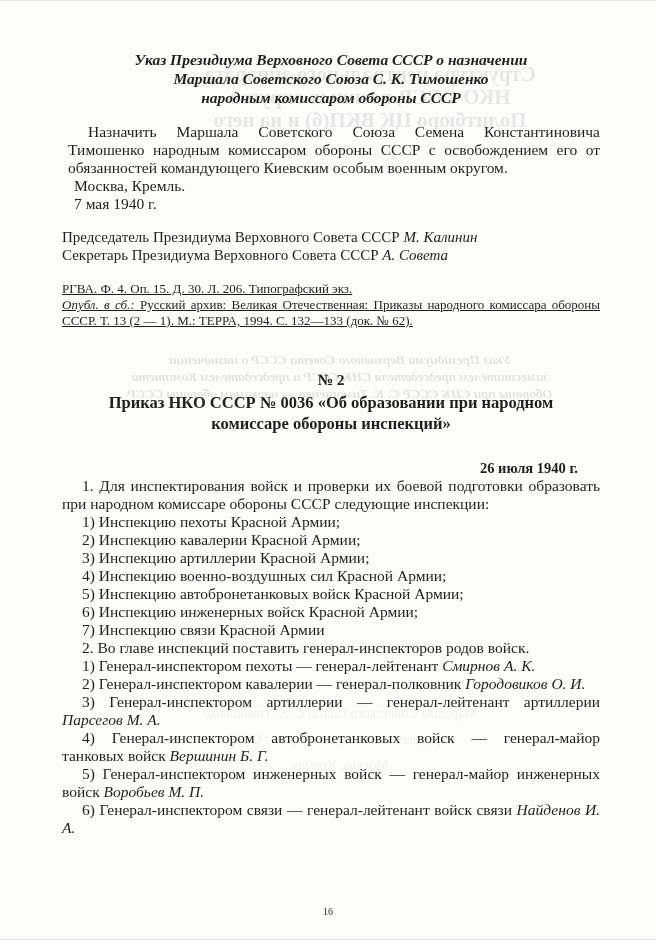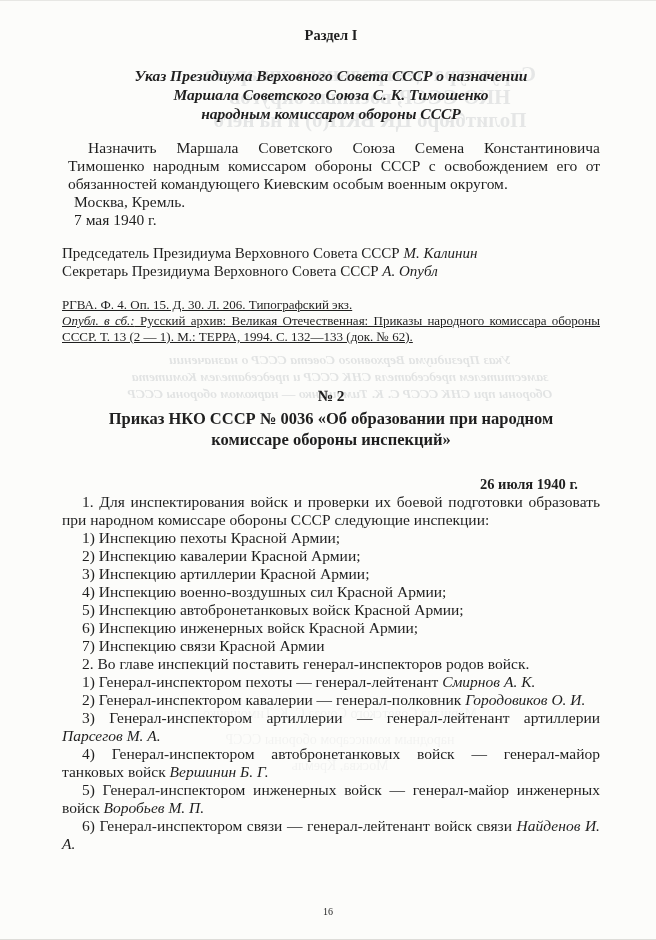--- a/index.html
+++ b/index.html
@@ -141,38 +141,37 @@
     <div>Обороны при СНК СССР С. К. Тимошенко — наркомом обороны СССР</div>
   </div>
   <div class="bleed bleed-low">
     <div>Маршала Советского Союза С. К. Тимошенко</div>
     <div>народным комиссаром обороны СССР</div>
     <div>Москва, Кремль</div>
   </div>
 
   <div class="content">
 
-    <div class="section-header">Раздел I</div>
 
     <div class="decree-title">
       <div>Указ Президиума Верховного Совета СССР о назначении</div>
       <div>Маршала Советского Союза С. К. Тимошенко</div>
       <div>народным комиссаром обороны СССР</div>
     </div>
 
     <p class="para decree-body">Назначить Маршала Советского Союза Семена Константиновича Тимошенко народным комиссаром обороны СССР с освобождением его от обязанностей командующего Киевским особым военным округом.</p>
     <div class="plain-line">Москва, Кремль.</div>
     <div class="plain-line">7 мая 1940 г.</div>
 
     <div class="sigs">
       <div>
         <span>Председатель Президиума Верховного Совета СССР </span><i>М. Калинин</i>
       </div>
       <div>
-        <span>Секретарь Президиума Верховного Совета СССР </span><i>А. Опубл</i>
+        <span>Секретарь Президиума Верховного Совета СССР </span><i>А. Совета</i>
       </div>
     </div>
 
     <div class="source">
       <div>РГВА. Ф. 4. Оп. 15. Д. 30. Л. 206. Типографский экз.</div>
       <div>
         <i>Опубл. в сб.:</i><span> Русский архив: Великая Отечественная: Приказы народного комиссара обороны СССР. Т. 13 (2 — 1). М.: ТЕРРА, 1994. С. 132—133 (док. № 62).</span>
       </div>
     </div>
 

